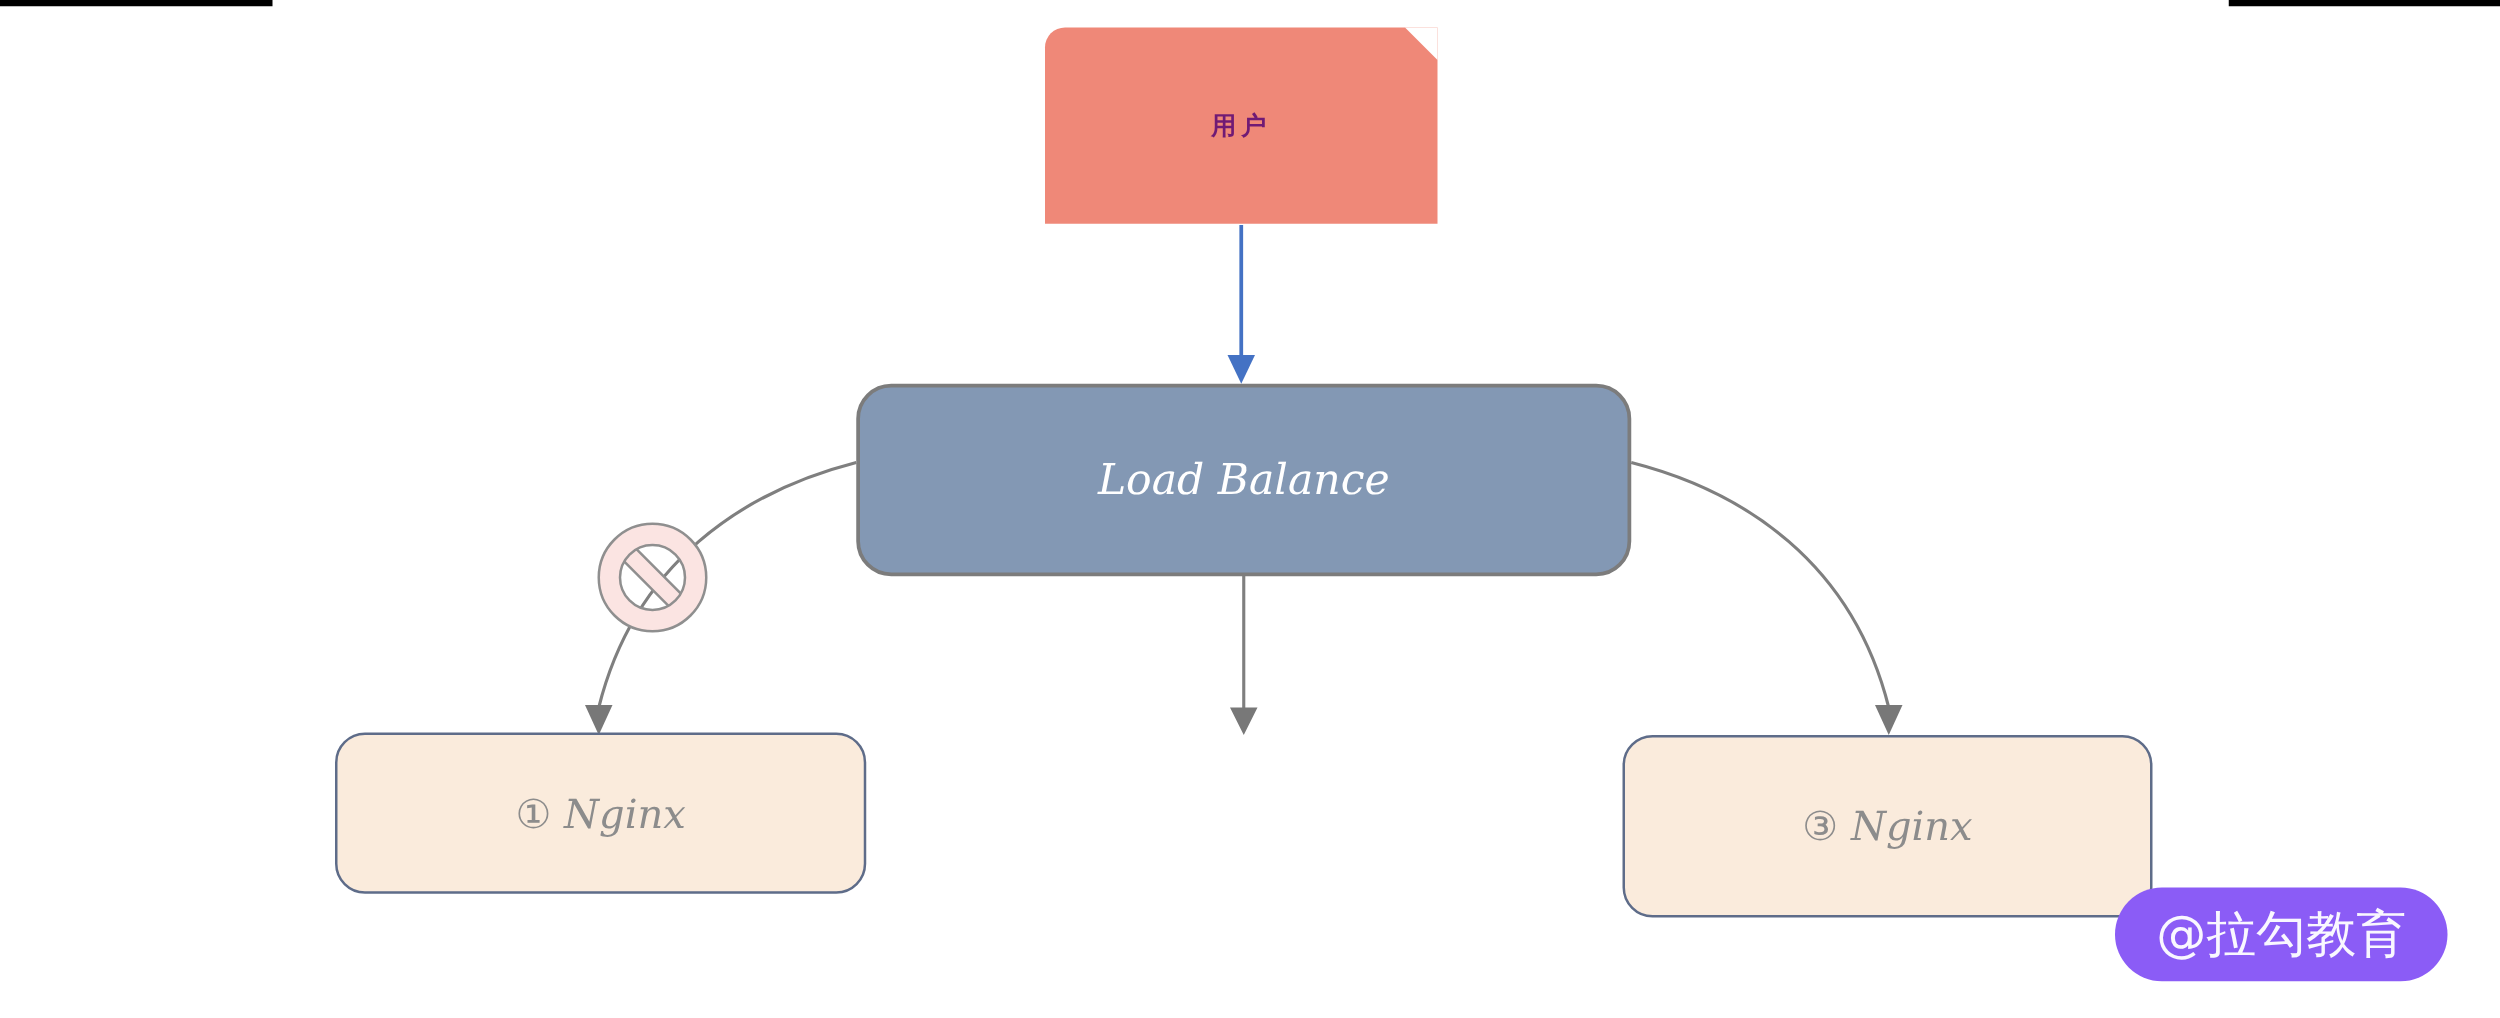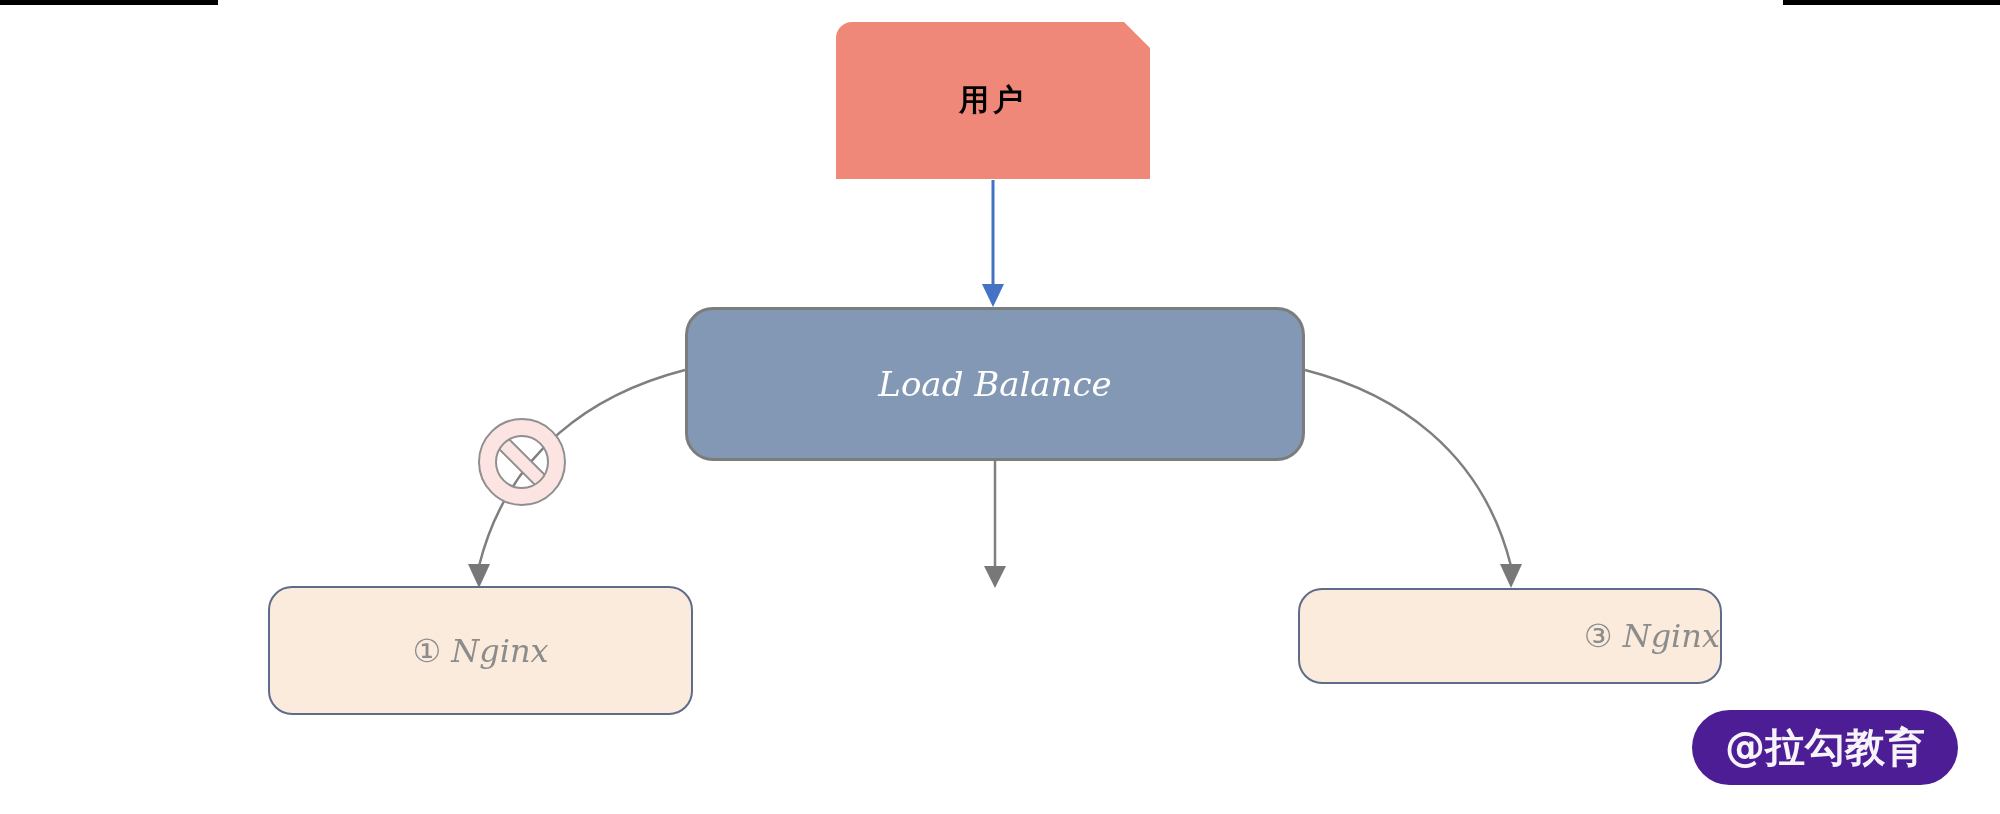--- a/index.html
+++ b/index.html
@@ -48,22 +48,22 @@
   }
   .node-user::after {
     content: "";
     position: absolute;
     top: 0; right: 0;
     width: 0; height: 0;
     border-top: 26px solid #ffffff;
     border-left: 26px solid transparent;
   }
   .node-user .label {
-    color: #000000;
-    font-size: 30px;
+    color: #701a75;
+    font-size: 20px;
     font-weight: 700;
     letter-spacing: 4px;
   }
 
   
   .node-balancer {
     left: 685px; top: 307px;
     width: 620px; height: 154px;
     background: #8398B4;
     border: 3px solid #7C7C7C;
@@ -81,36 +81,35 @@
     border: 2px solid #5E6C89;
     border-radius: 24px;
   }
   .node-nginx .label {
     color: #8C8C8C;
     font-size: 32px;
     font-style: italic;
   }
   .node-nginx.n1 { left: 268px; top: 586px; width: 425px; height: 129px; }
   .node-nginx.n2 { left: 782px; top: 588px; width: 425px; height: 127px; }
-  .node-nginx.n3 { left: 1298px; top: 588px; width: 424px; height: 96px; justify-content: flex-end; }
+  .node-nginx.n3 { left: 1298px; top: 588px; width: 424px; height: 146px; }
 
   
   .watermark {
     position: absolute;
     left: 1692px; top: 710px;
     width: 266px; height: 75px;
-    background: #4c1d95;
+    background: #8b5cf6;
     border-radius: 40px;
     display: flex;
     align-items: center;
     justify-content: center;
     color: rgba(255,255,255,0.95);
     font-size: 40px;
     font-family: "DejaVu Sans", "Liberation Sans", sans-serif;
-    font-weight: bold;
   }
 </style>
 </head>
 <body>
 
 <div class="canvas">
 
   <div class="top-bar left"></div>
   <div class="top-bar right"></div>
 

